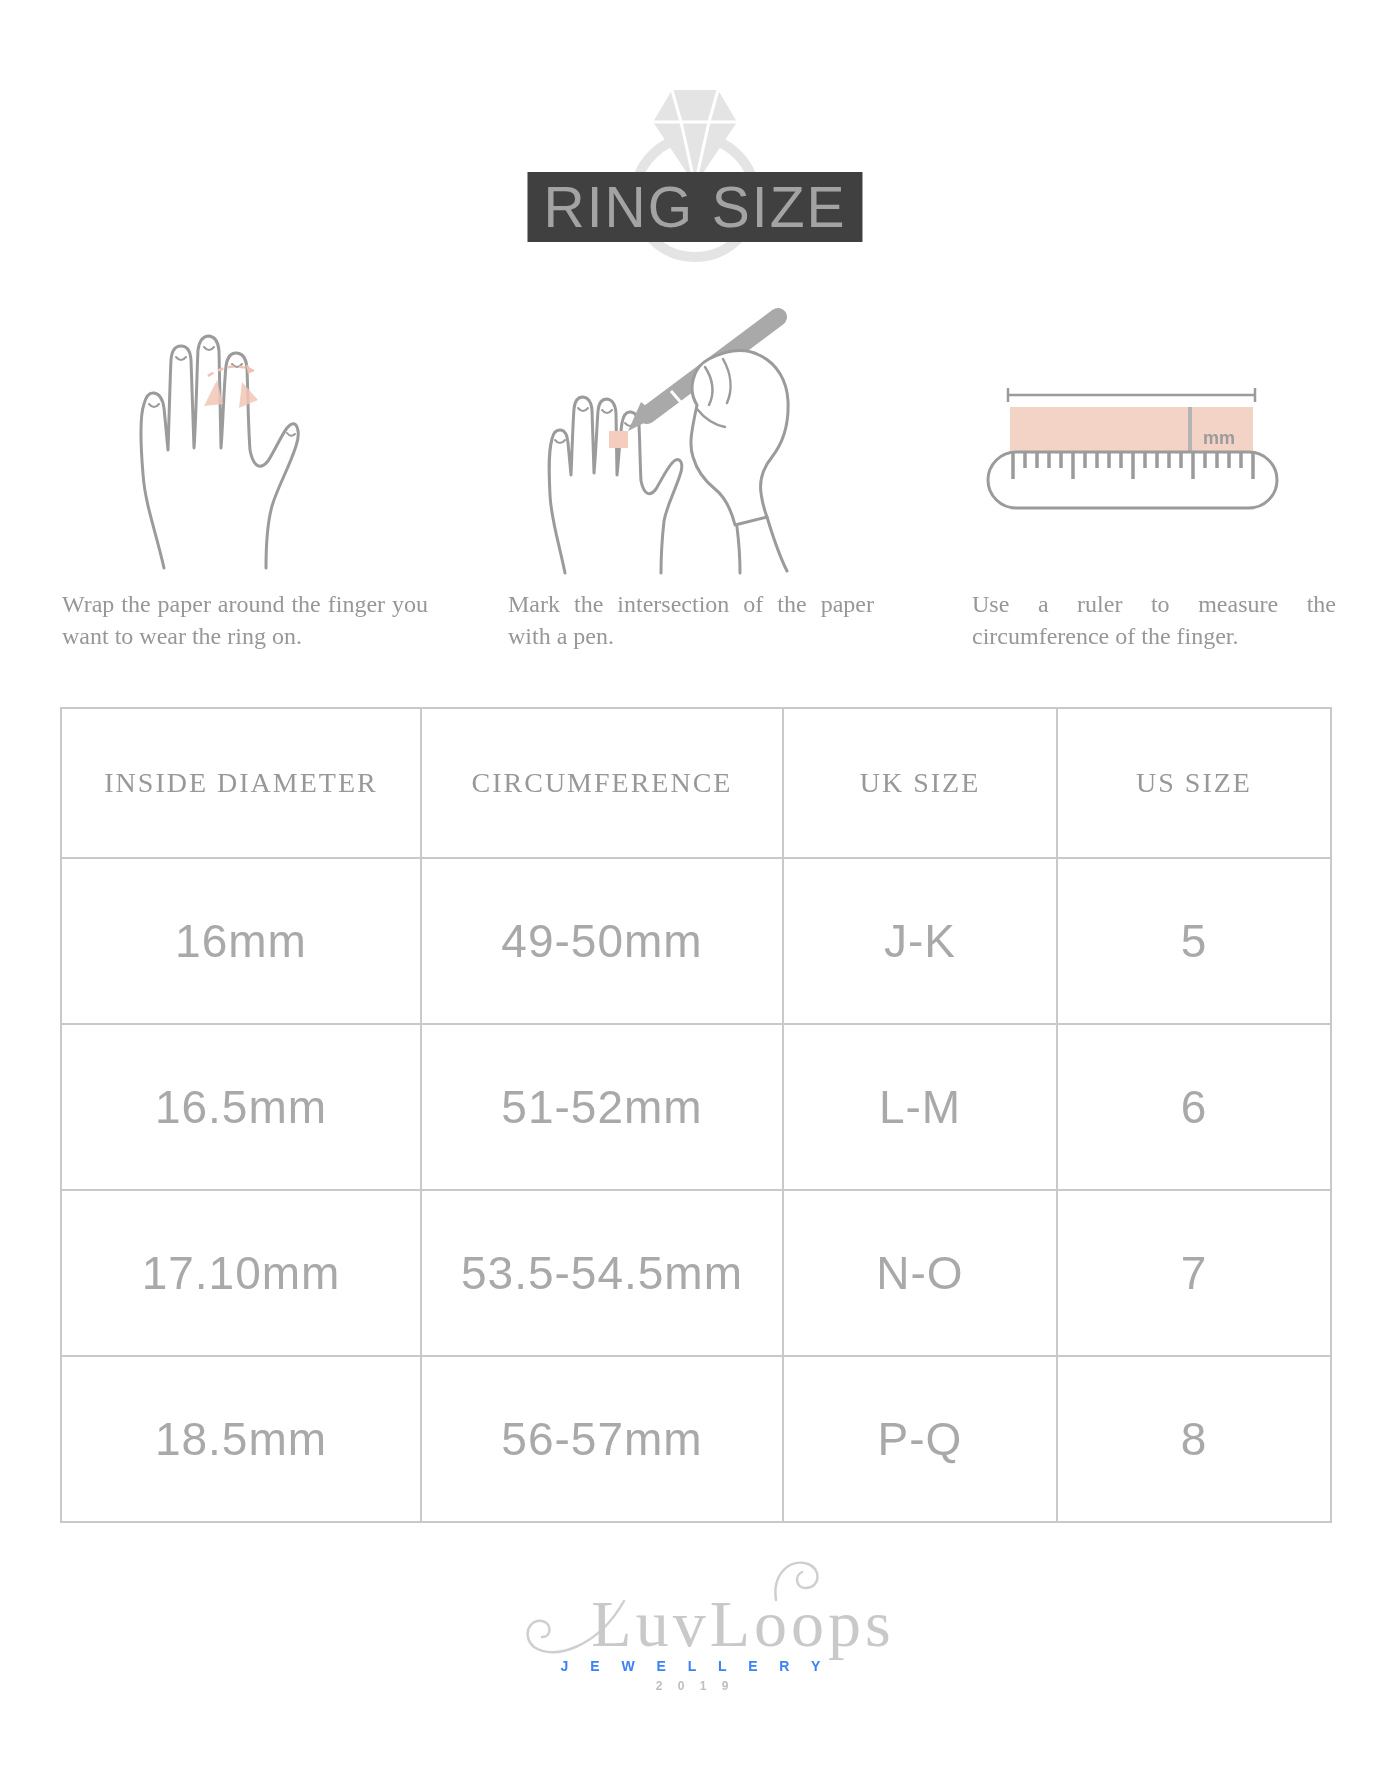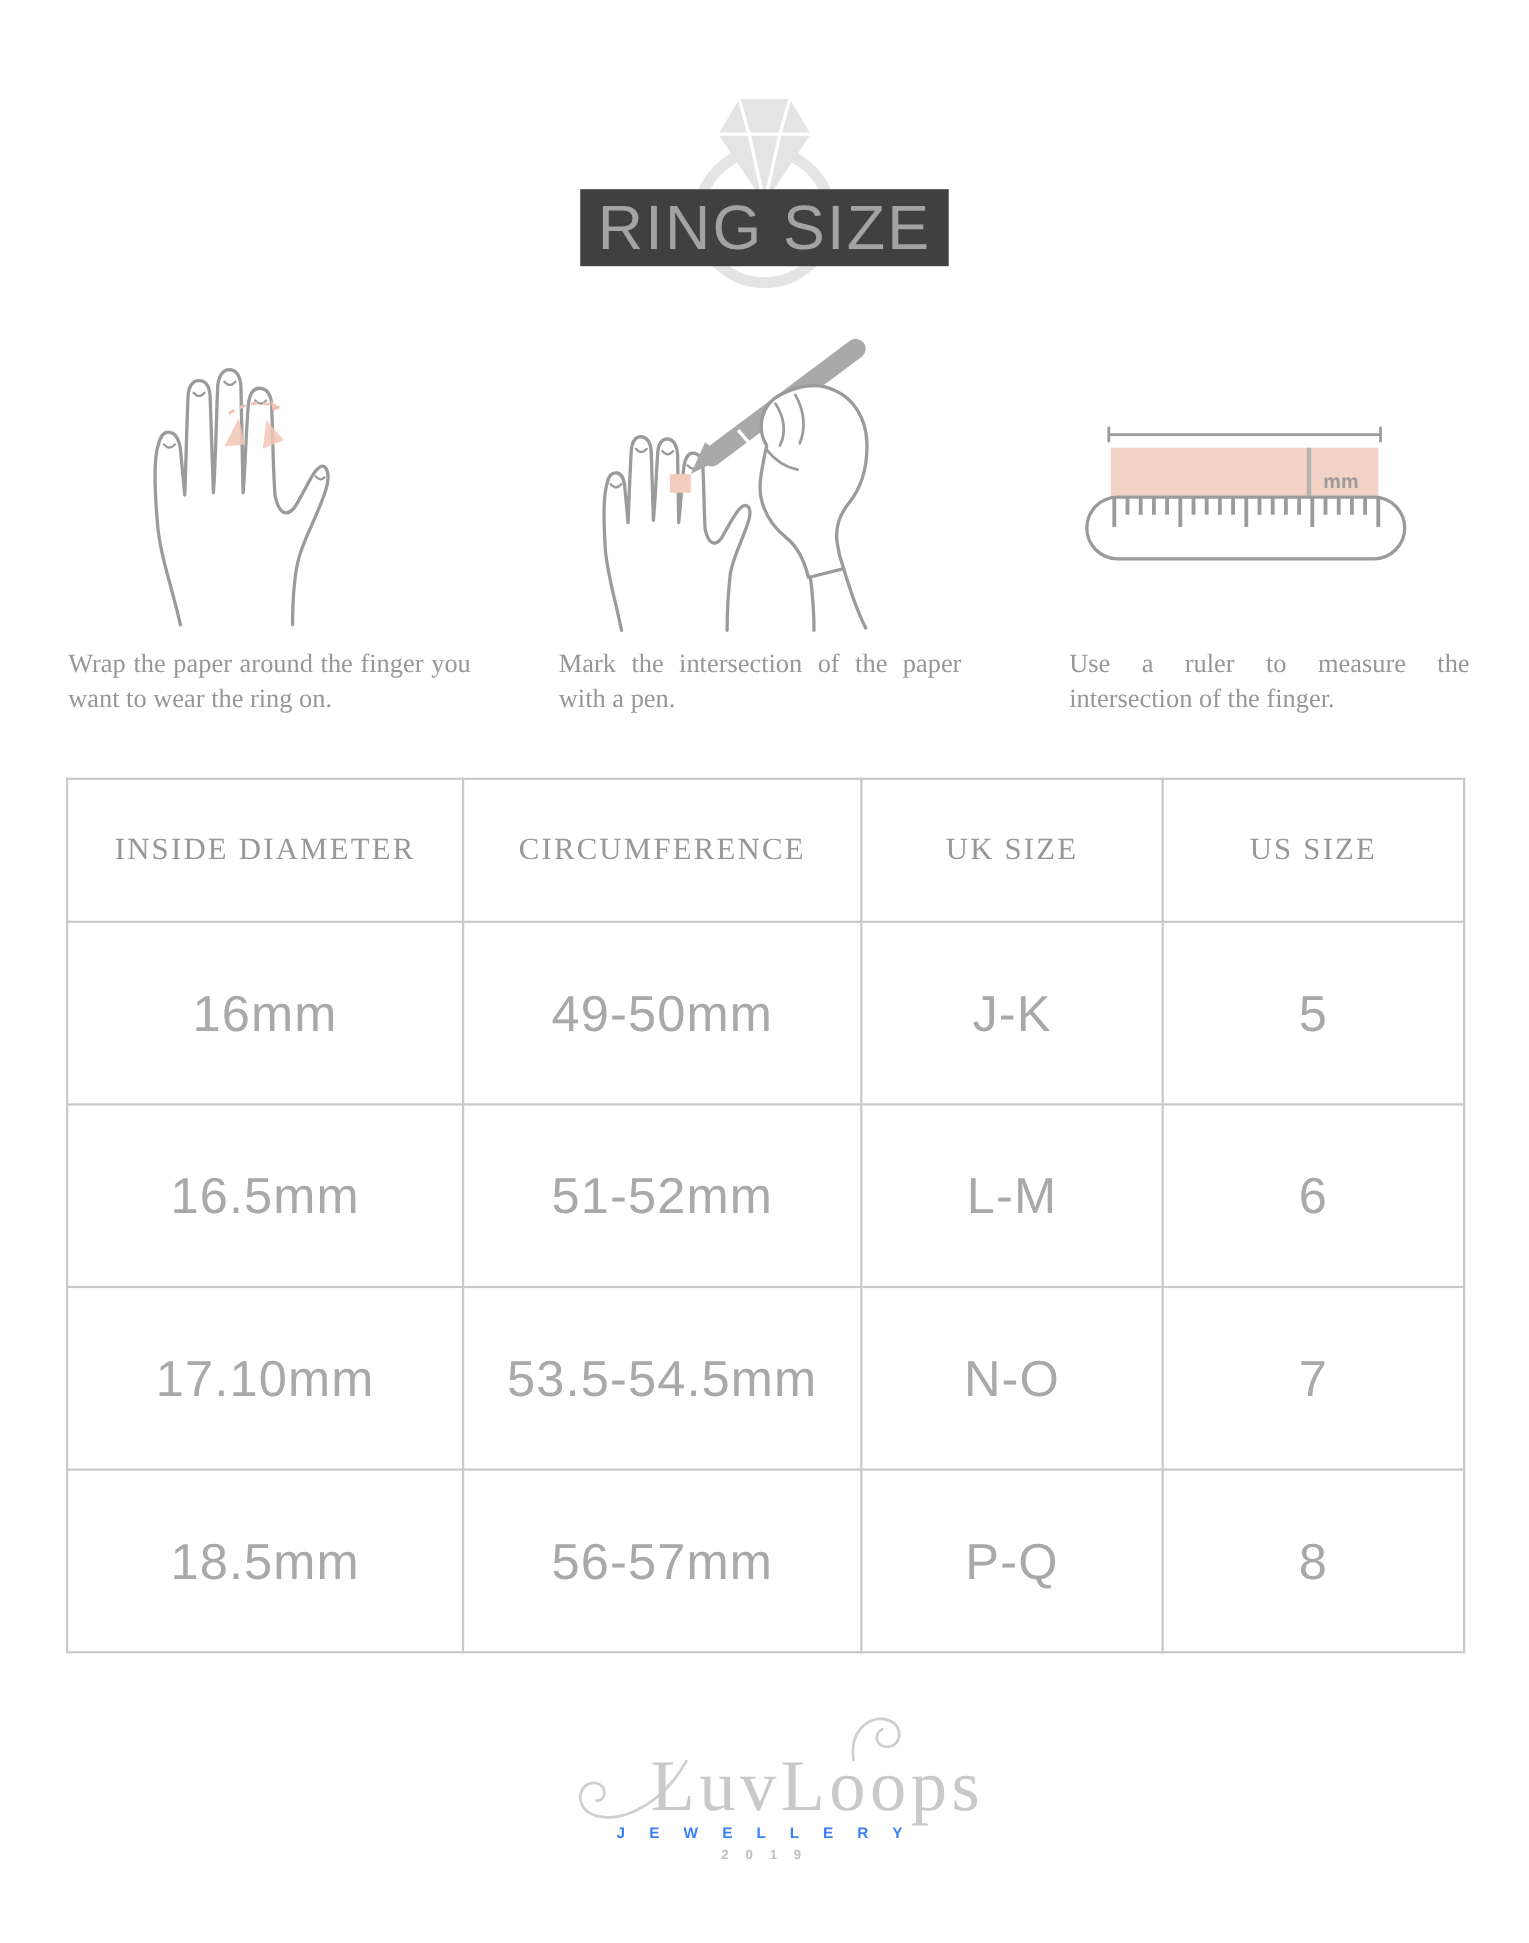--- a/index.html
+++ b/index.html
@@ -38,21 +38,21 @@
   #size-table{
     position:absolute;left:60px;top:707px;
     border-collapse:collapse;table-layout:fixed;
     width:1270px;
   }
   #size-table td,#size-table th{
     border:2px solid #c9c9c9;
     text-align:center;vertical-align:middle;
     background:#ffffff;overflow:hidden;
   }
-  #size-table thead tr{height:130px;}
+  #size-table thead tr{height:150px;}
   #size-table tbody tr{height:166px;}
   #size-table th{
     font-family:"Liberation Serif", serif;
     font-size:28px;font-weight:400;letter-spacing:2px;
     color:#989898;
   }
   #size-table td{
     font-family:"Liberation Sans", sans-serif;
     font-size:46px;font-weight:300;letter-spacing:1px;
     color:#a9a9a9;
@@ -145,21 +145,21 @@
     <rect x="3" y="67" width="289" height="56" rx="28" fill="#ffffff" stroke="#9b9b9b" stroke-width="3"></rect>
 
     <path d="M28 67 v27 M88 67 v27 M148 67 v27 M208 67 v27 M268 67 v27" stroke="#9b9b9b" stroke-width="3.5" fill="none"></path>
 
     <path d="M40 67 v16 M52 67 v16 M64 67 v16 M76 67 v16 M100 67 v16 M112 67 v16 M124 67 v16 M136 67 v16
              M160 67 v16 M172 67 v16 M184 67 v16 M196 67 v16 M220 67 v16 M232 67 v16 M244 67 v16 M256 67 v16" stroke="#9b9b9b" stroke-width="3.5" fill="none"></path>
   </svg>
 
   <div class="caption" id="caption-2">Mark the intersection of the paper with a pen.</div>
   <div class="caption" id="caption-1">Wrap the paper around the finger you want to wear the ring on.</div>
-  <div class="caption" id="caption-3">Use a ruler to measure the intersection of the finger.</div>
+  <div class="caption" id="caption-3">Use a ruler to measure the circumference of the finger.</div>
 
   <table id="size-table">
     <colgroup>
       <col style="width:360px">
         <col style="width:362px">
         <col style="width:274px">
         <col style="width:274px">
     </colgroup>
     <thead>
       <tr>

